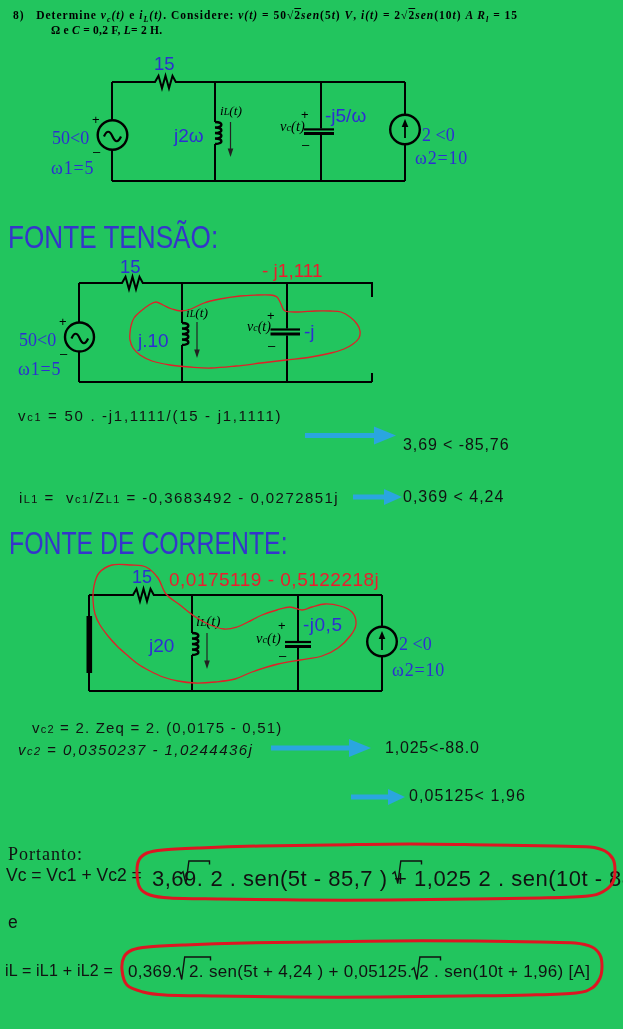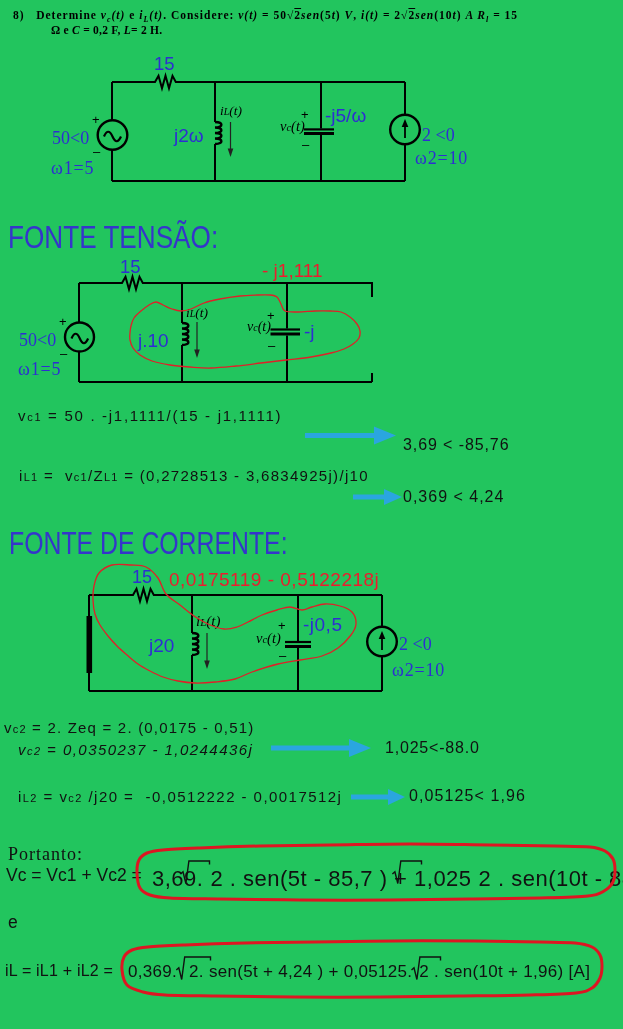--- a/index.html
+++ b/index.html
@@ -19,27 +19,26 @@
 <div id="page">
 
 <div class="abs prob" style="left:13px;top:9px;letter-spacing:1px;">8)&nbsp;&nbsp;&nbsp;Determine <i>v<sub style="font-size:8px">c</sub>(t)</i> e <i>i<sub style="font-size:8px">L</sub>(t)</i>. Considere: <i>v(t)</i> = 50√<span style="text-decoration:overline">2</span><i>sen</i>(5<i>t</i>) <i>V</i>, <i>i(t)</i> = 2√<span style="text-decoration:overline">2</span><i>sen</i>(10<i>t</i>) <i>A R<sub style="font-size:8px">l</sub></i> = 15</div>
 <div class="abs prob" style="left:51px;top:24px;letter-spacing:0.25px;">Ω e <i>C</i> = 0,2 F, <i>L</i>= 2 H.</div>
 
 <div class="abs head" style="left:8px;top:219px;transform:scaleX(0.83);">FONTE TENSÃO:</div>
 <div class="abs head" style="left:9px;top:525px;transform:scaleX(0.788);">FONTE DE CORRENTE:</div>
 
 <div class="abs eq" style="left:18px;top:407px;letter-spacing:1.7px;">v<span class="sm">c1</span> = 50 . -j1,1111/(15 - j1,1111)</div>
 <div class="abs res" style="left:403px;top:425px;letter-spacing:0.9px;margin-top:11px;">3,69 &lt; -85,76</div>
-<div class="abs eq" style="left:19px;top:467px;letter-spacing:1.3px;">i<span class="sm">L1</span> =&nbsp; v<span class="sm">c1</span>/Z<span class="sm">L1</span> = (0,2728513 - 3,6834925j)/j10</div>
+<div class="abs eq" style="left:19px;top:489px;letter-spacing:1.45px;">i<span class="sm">L1</span> =&nbsp; v<span class="sm">c1</span>/Z<span class="sm">L1</span> = -0,3683492 - 0,0272851j</div>
 <div class="abs res" style="left:403px;top:488px;letter-spacing:1px;">0,369 &lt; 4,24</div>
 
-<div class="abs eq" style="left:4px;top:719px;letter-spacing:1.2px;">v<span class="sm">c2</span> = 2. Zeq = 2. (0,0175 - 0,51)</div>
+<div class="abs eq" style="left:32px;top:719px;letter-spacing:1.2px;">v<span class="sm">c2</span> = 2. Zeq = 2. (0,0175 - 0,51)</div>
 <div class="abs eq" style="left:18px;top:741px;letter-spacing:1.45px;font-style:italic;">v<span class="sm">c2</span> = 0,0350237 - 1,0244436j</div>
 <div class="abs res" style="left:385px;top:739px;letter-spacing:0.8px;">1,025&lt;-88.0</div>
-<div class="abs eq" style="left:18px;top:788px;letter-spacing:1.45px;">i<span class="sm">L2</span> = v<span class="sm">c2</span> /j20 =&nbsp; -0,0512222 - 0,0017512j</div>
 <div class="abs res" style="left:409px;top:787px;letter-spacing:1.1px;">0,05125&lt; 1,96</div>
 
 <div class="abs eq" style="left:8px;top:844px;font-size:18px;letter-spacing:1px;font-family:Liberation Serif, serif;">Portanto:</div>
 <div class="abs eq" style="left:6px;top:865px;font-size:17.5px;">Vc = Vc1 + Vc2 =</div>
 <div class="abs eq" style="left:152px;top:866px;font-size:22px;letter-spacing:0.5px;">3,69.<span class="rx" id="r1"></span>2 . sen(5t - 85,7 ) + 1,025<span class="rx" id="r2"></span>2 . sen(10t - 88,042 ) [V]</div>
 <div class="abs eq" style="left:8px;top:912px;font-size:17.5px;">e</div>
 <div class="abs eq" style="left:5px;top:962px;font-size:16px;letter-spacing:0.2px;">iL = iL1 + iL2 =</div>
 <div class="abs eq" style="left:128px;top:962px;font-size:17px;letter-spacing:0.3px;">0,369.<span class="rx" id="r3"></span>&nbsp;2. sen(5t + 4,24 ) + 0,05125.<span class="rx" id="r4"></span>2 . sen(10t + 1,96) [A]</div>
 
 <svg width="623" height="1029" viewBox="0 0 623 1029">

